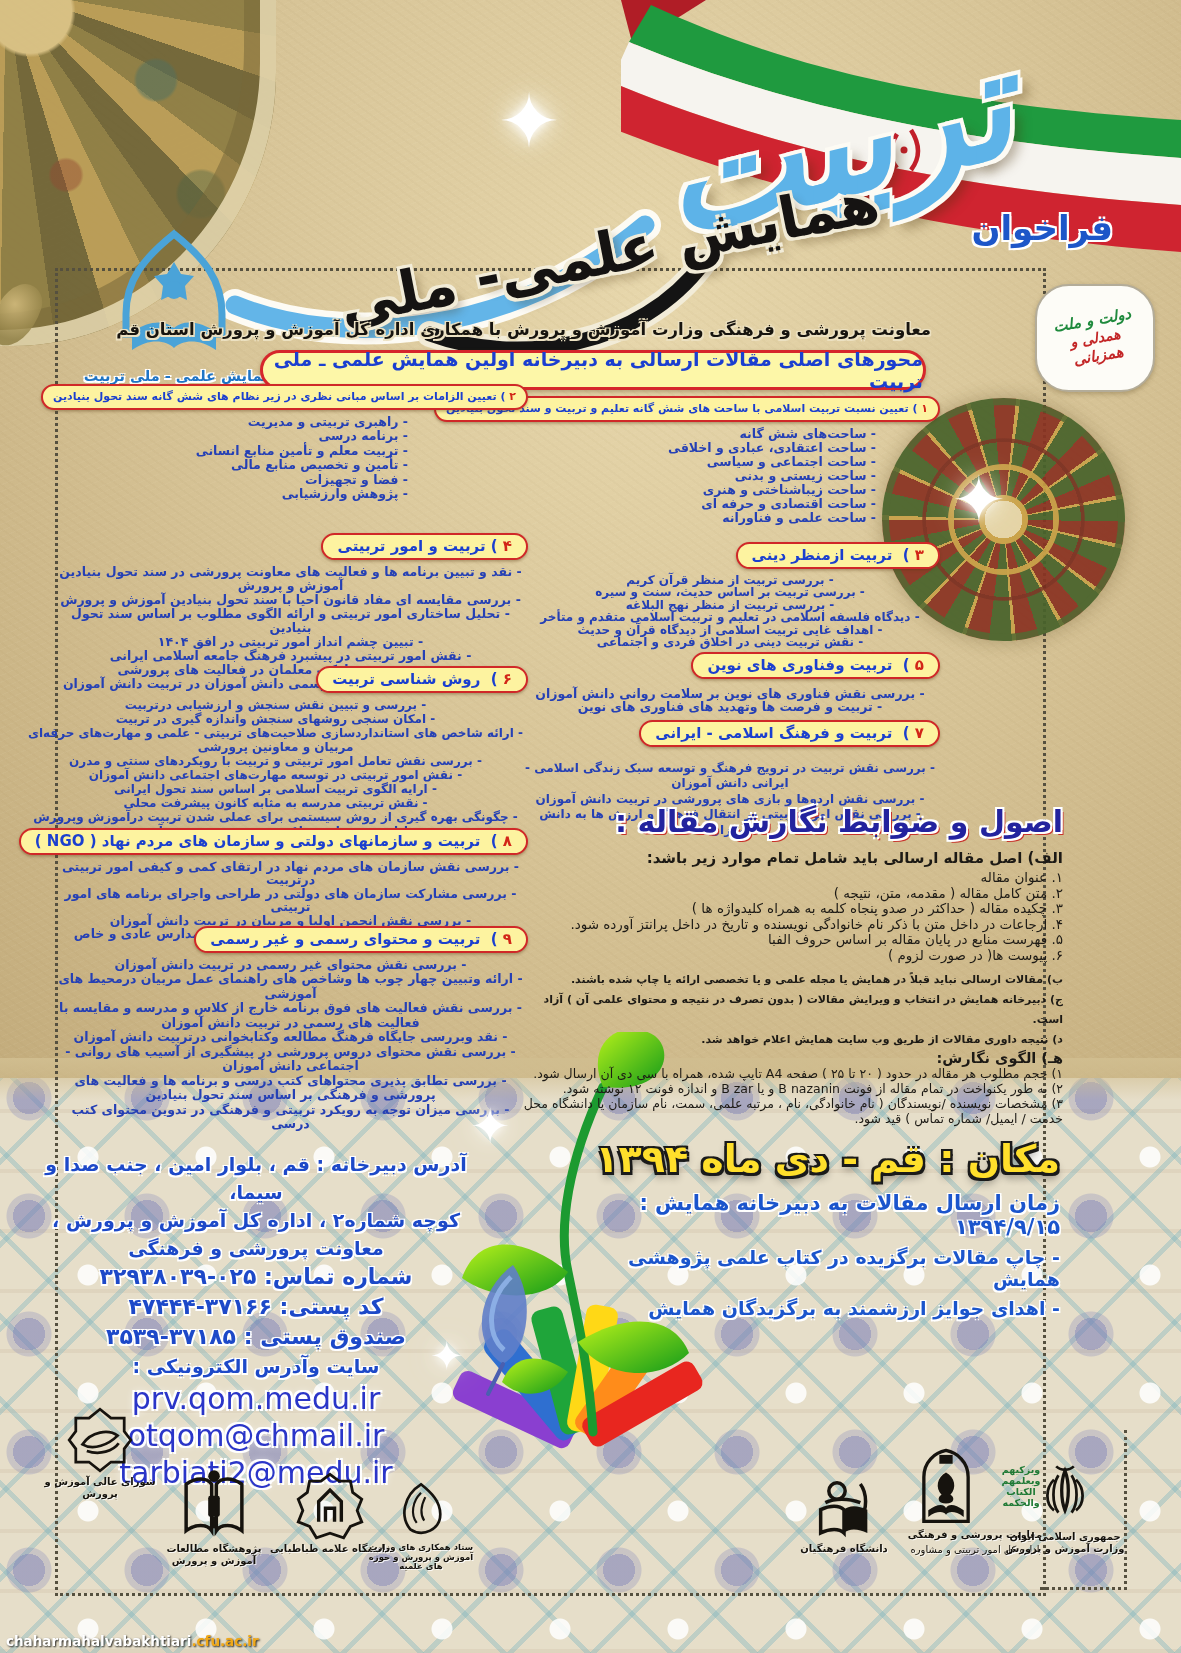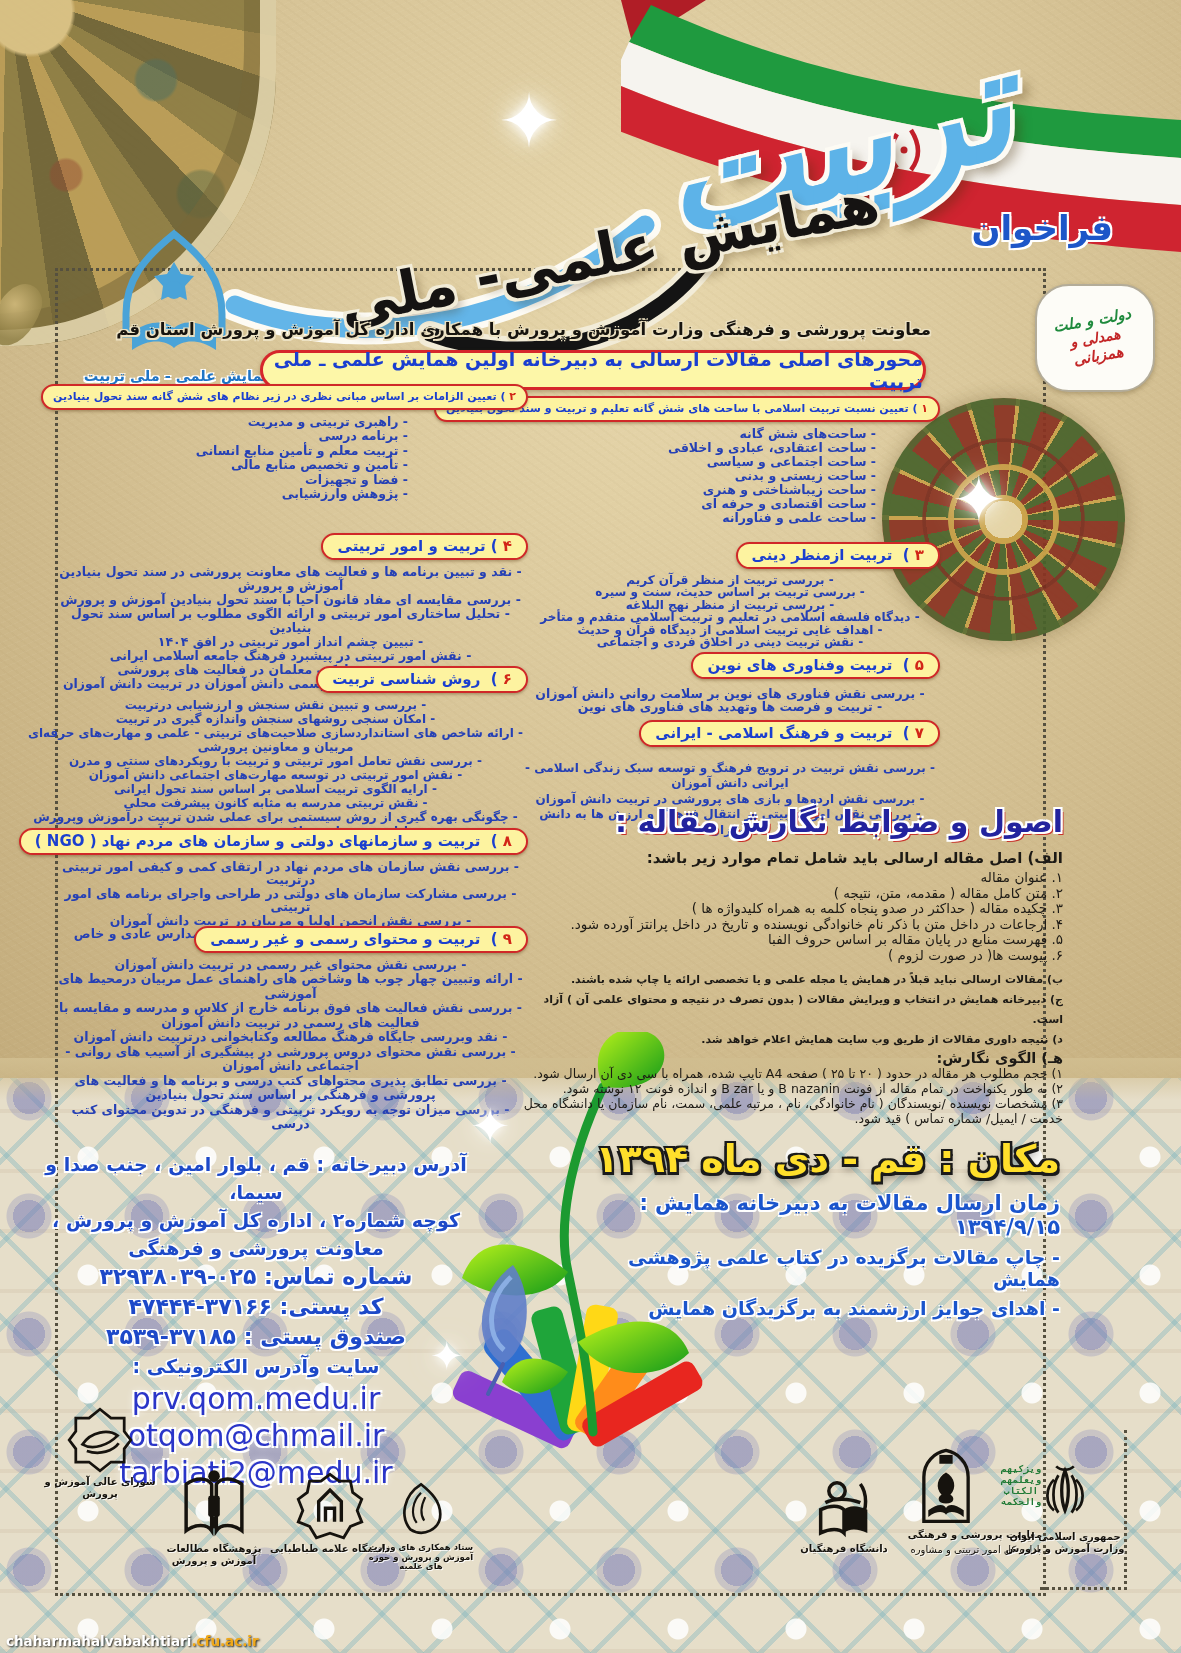--- a/index.html
+++ b/index.html
@@ -419,21 +419,21 @@
     <svg width="70" height="70" viewBox="0 0 60 60">
       <circle cx="24" cy="18" r="7" fill="none" stroke="#16130e" stroke-width="3"></circle>
       <path d="M14,28 C22,24 34,24 44,28 M44,12 C50,20 50,34 44,42" fill="none" stroke="#16130e" stroke-width="3"></path>
       <path d="M10,34 C18,30 26,30 30,34 L30,54 C26,50 18,50 10,54 Z" fill="none" stroke="#16130e" stroke-width="3"></path>
       <path d="M50,34 C42,30 34,30 30,34 L30,54 C34,50 42,50 50,54 Z" fill="#16130e"></path>
     </svg>
     <div class="fcap">دانشگاه فرهنگیان</div>
   </div>
 
   <div class="flogo" style="left:900px;top:1448px;width:150px;">
-    <div style="display:flex;align-items:center;justify-content:flex-end;gap:0;font-family:Liberation Mono, monospace;">
+    <div style="display:flex;align-items:center;justify-content:flex-end;gap:0;">
       <div class="fmotto" style="width:58px;">ویزکیهم ویعلمهم الکتاب والحکمه</div>
       <svg width="62" height="78" viewBox="0 0 56 70">
         <path d="M8,66 L8,26 C8,12 18,4 28,2 C38,4 48,12 48,26 L48,66 Z" fill="none" stroke="#16130e" stroke-width="3"></path>
         <rect x="22" y="6" width="12" height="8" fill="#16130e"></rect>
         <path d="M28,22 C20,26 18,36 24,42 C20,44 20,50 28,50 C36,50 36,44 32,42 C38,36 36,26 28,22 Z" fill="#16130e"></path>
         <path d="M12,56 C20,50 26,50 28,54 C30,50 36,50 44,56 L44,62 C36,56 30,57 28,60 C26,57 20,56 12,62 Z" fill="#16130e"></path>
       </svg>
     </div>
     <div class="fcap">معاونت پرورشی و فرهنگی</div>
     <div class="fcap" style="font-weight:500;">اداره کل امور تربیتی و مشاوره</div>

